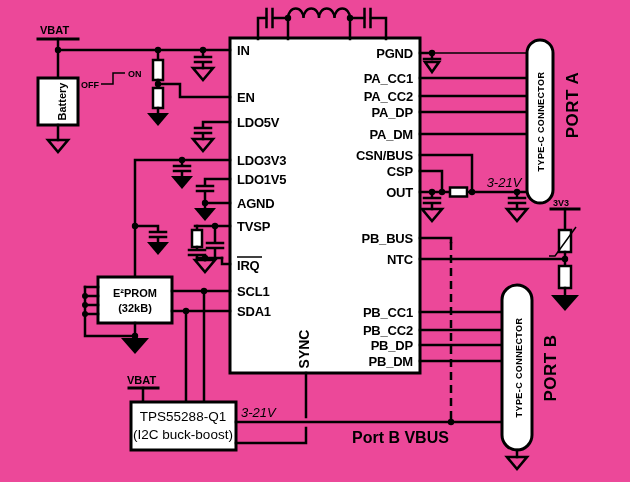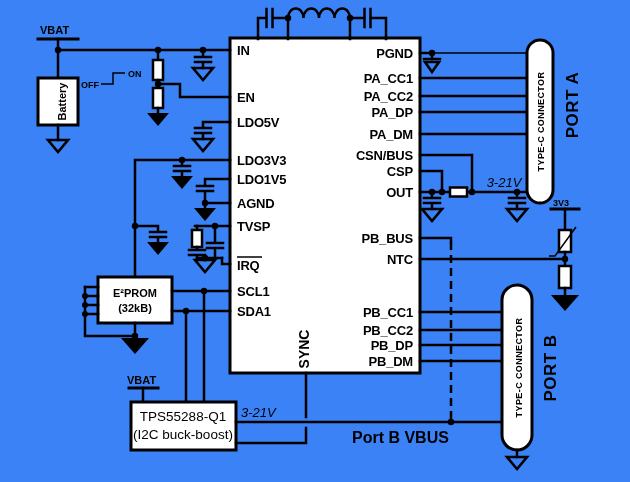--- a/index.html
+++ b/index.html
@@ -1,16 +1,16 @@
 <!DOCTYPE html>
 <html><head>
 <meta charset="utf-8">
 <style>
   html,body { margin:0; padding:0; background:#fff; }
-  .stage { position:relative; width:630px; height:482px; background:#3b82f6; overflow:hidden; }
+  .stage { position:relative; width:630px; height:482px; background:#ec4899; overflow:hidden; }
   svg { position:absolute; left:0; top:0; }
   .w    { stroke:#000; stroke-width:2.5; fill:none; stroke-linecap:square; }
   .w3   { stroke:#000; stroke-width:3;   fill:none; stroke-linecap:square; }
   .thin { stroke:#000; stroke-width:1.5; fill:none; }
   .dash { stroke:#000; stroke-width:2.5; fill:none; stroke-dasharray:8 5; }
   .comp { stroke:#000; stroke-width:2.5; fill:#fff; }
   .box  { stroke:#000; stroke-width:3;   fill:#fff; }
   .gnd-s { fill:#000; stroke:none; }
   .gnd-o { stroke:#000; stroke-width:2.6; fill:none; stroke-linejoin:miter; }
   .dot  { fill:#000; stroke:none; }

